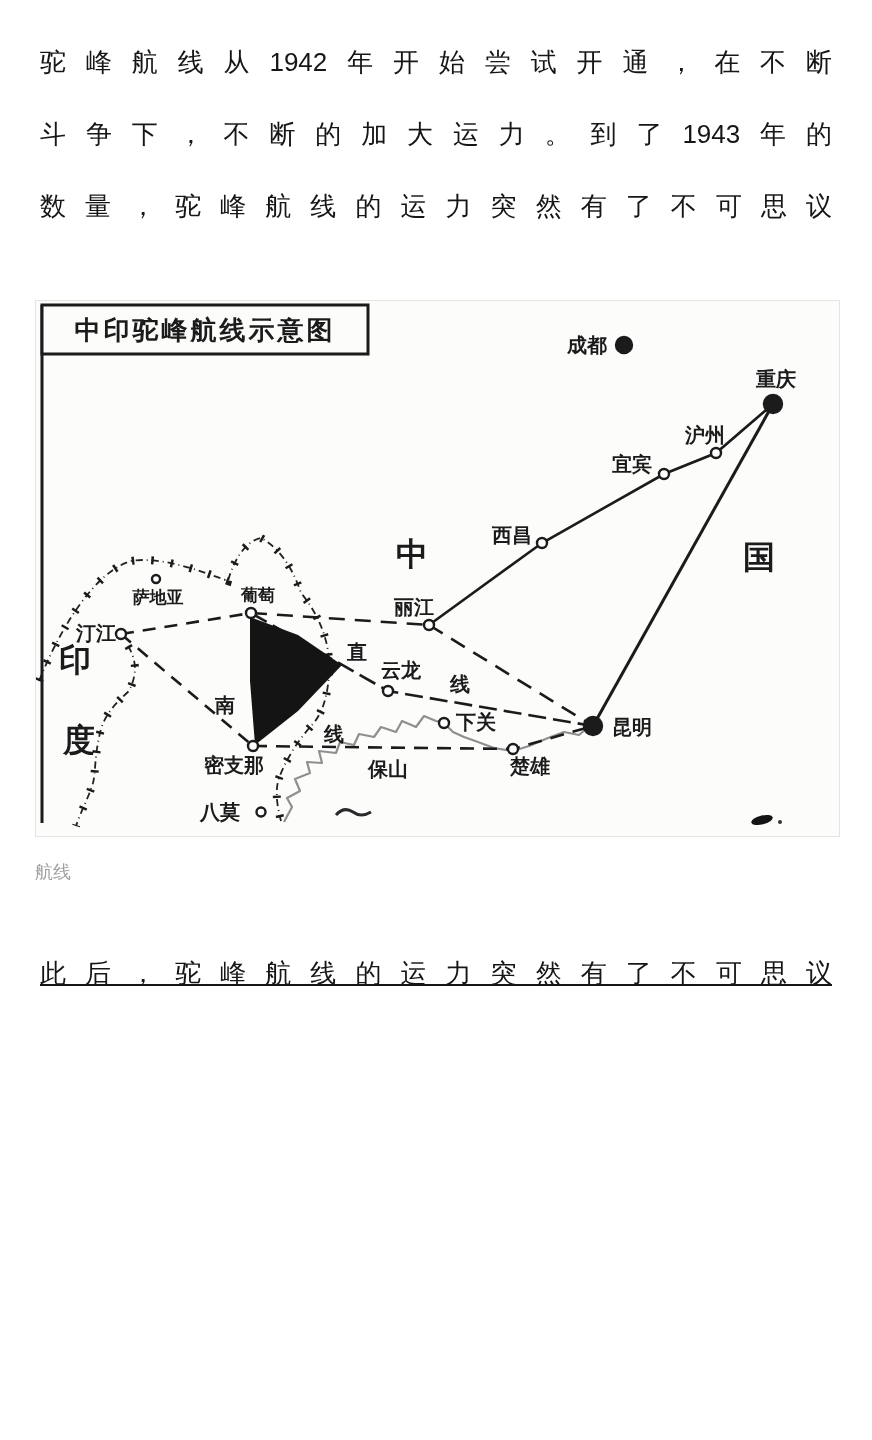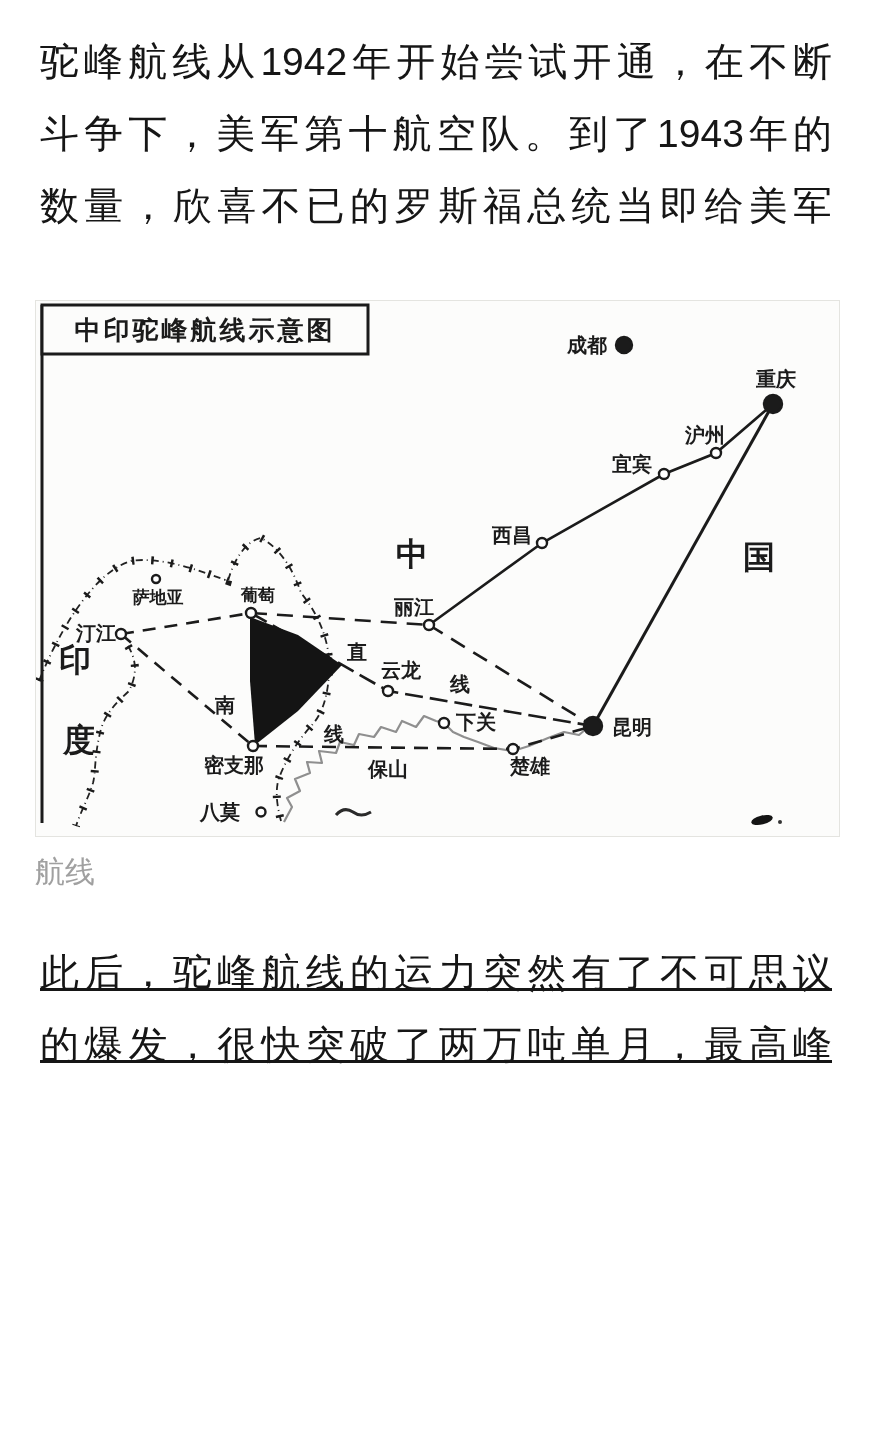--- a/index.html
+++ b/index.html
@@ -1,40 +1,40 @@
 <!DOCTYPE html>
 <html><head>
 <meta charset="utf-8">
 <style>
   html,body{margin:0;padding:0;background:#ffffff;}
   body{width:872px;font-family:"Liberation Sans",sans-serif;}
   .article{padding:26px 40px 60px 40px;}
-  .para{font-size:39px;line-height:72px;color:#161616;font-weight:400;}
+  .para{font-size:26px;line-height:72px;color:#161616;font-weight:400;}
   .para .line{display:block;text-align:justify;text-align-last:justify;}
   .para .line.last{text-align-last:left;}
   .figure-block{margin:58px 0 0 -5px;width:803px;}
   .map-svg{display:block;background:#fcfcfb;border:1px solid #e4e4e0;}
-  .caption{font-size:30px;line-height:34px;color:#a0a0a0;margin-top:18px;font-weight:400;}
+  .caption{font-size:18px;line-height:34px;color:#a0a0a0;margin-top:18px;font-weight:400;}
   .p2{margin-top:48px;text-decoration:underline;}
   svg text{font-family:"Liberation Sans",sans-serif;fill:#1b1b1b;}
   .city-label{font-size:20px;font-weight:bold;}
   .small-label{font-size:17px;font-weight:bold;}
   .region-label{font-size:32px;font-weight:bold;}
   .route-label{font-size:20px;font-weight:bold;}
   .map-title{font-size:26px;font-weight:bold;letter-spacing:3px;}
 </style>
 </head>
 <body>
 
 <article class="article">
 
   <section class="para p1">
     <span class="line">驼峰航线从1942年开始尝试开通，在不断</span>
-    <span class="line">斗争下，美军第十航空队。到了1943年的</span>
-    <span class="line">数量，欣喜不已的罗斯福总统当即给美军</span>
+    <span class="line">斗争下，不断的加大运力。到了1943年的</span>
+    <span class="line">数量，驼峰航线的运力突然有了不可思议</span>
   </section>
 
   <figure class="figure-block" style="margin-top:58px">
     <svg class="map-svg" width="803" height="535" viewBox="0 0 803 535" xmlns="http://www.w3.org/2000/svg">
 
       <g>
         <path d="M3,380 C25,325 60,270 95,260 C125,255 165,270 192,280 C198,258 210,240 225,237 C240,245 255,262 265,292 C280,310 292,335 293,360 C294,395 285,415 275,425 C260,442 248,462 242,480 C239,495 242,508 245,520" fill="none" stroke="#222222" stroke-width="1.8" stroke-dasharray="7 4 1 4"></path>
         <path d="M3,380 C25,325 60,270 95,260 C125,255 165,270 192,280 C198,258 210,240 225,237 C240,245 255,262 265,292 C280,310 292,335 293,360 C294,395 285,415 275,425 C260,442 248,462 242,480 C239,495 242,508 245,520" fill="none" stroke="#1b1b1b" stroke-width="8" stroke-dasharray="2.5 17"></path>
         <path d="M92,345 C100,358 102,372 93,390 C80,402 70,412 65,428 C58,455 60,470 57,482 C52,498 45,510 40,525" fill="none" stroke="#222222" stroke-width="1.8" stroke-dasharray="7 4 1 4"></path>
         <path d="M92,345 C100,358 102,372 93,390 C80,402 70,412 65,428 C58,455 60,470 57,482 C52,498 45,510 40,525" fill="none" stroke="#1b1b1b" stroke-width="8" stroke-dasharray="2.5 17"></path>
@@ -121,16 +121,15 @@
         <text class="route-label" x="424" y="390" text-anchor="middle">线</text>
         <text class="route-label" x="189" y="411" text-anchor="middle">南</text>
         <text class="route-label" x="298" y="440" text-anchor="middle">线</text>
       </g>
     </svg>
     <figcaption class="caption">航线</figcaption>
   </figure>
 
   <section class="para p2">
     <span class="line">此后，驼峰航线的运力突然有了不可思议</span>
-    <span class="line">的爆发，很快突破了两万吨单月，最高峰</span>
   </section>
 
 </article>
 
 </body></html>

